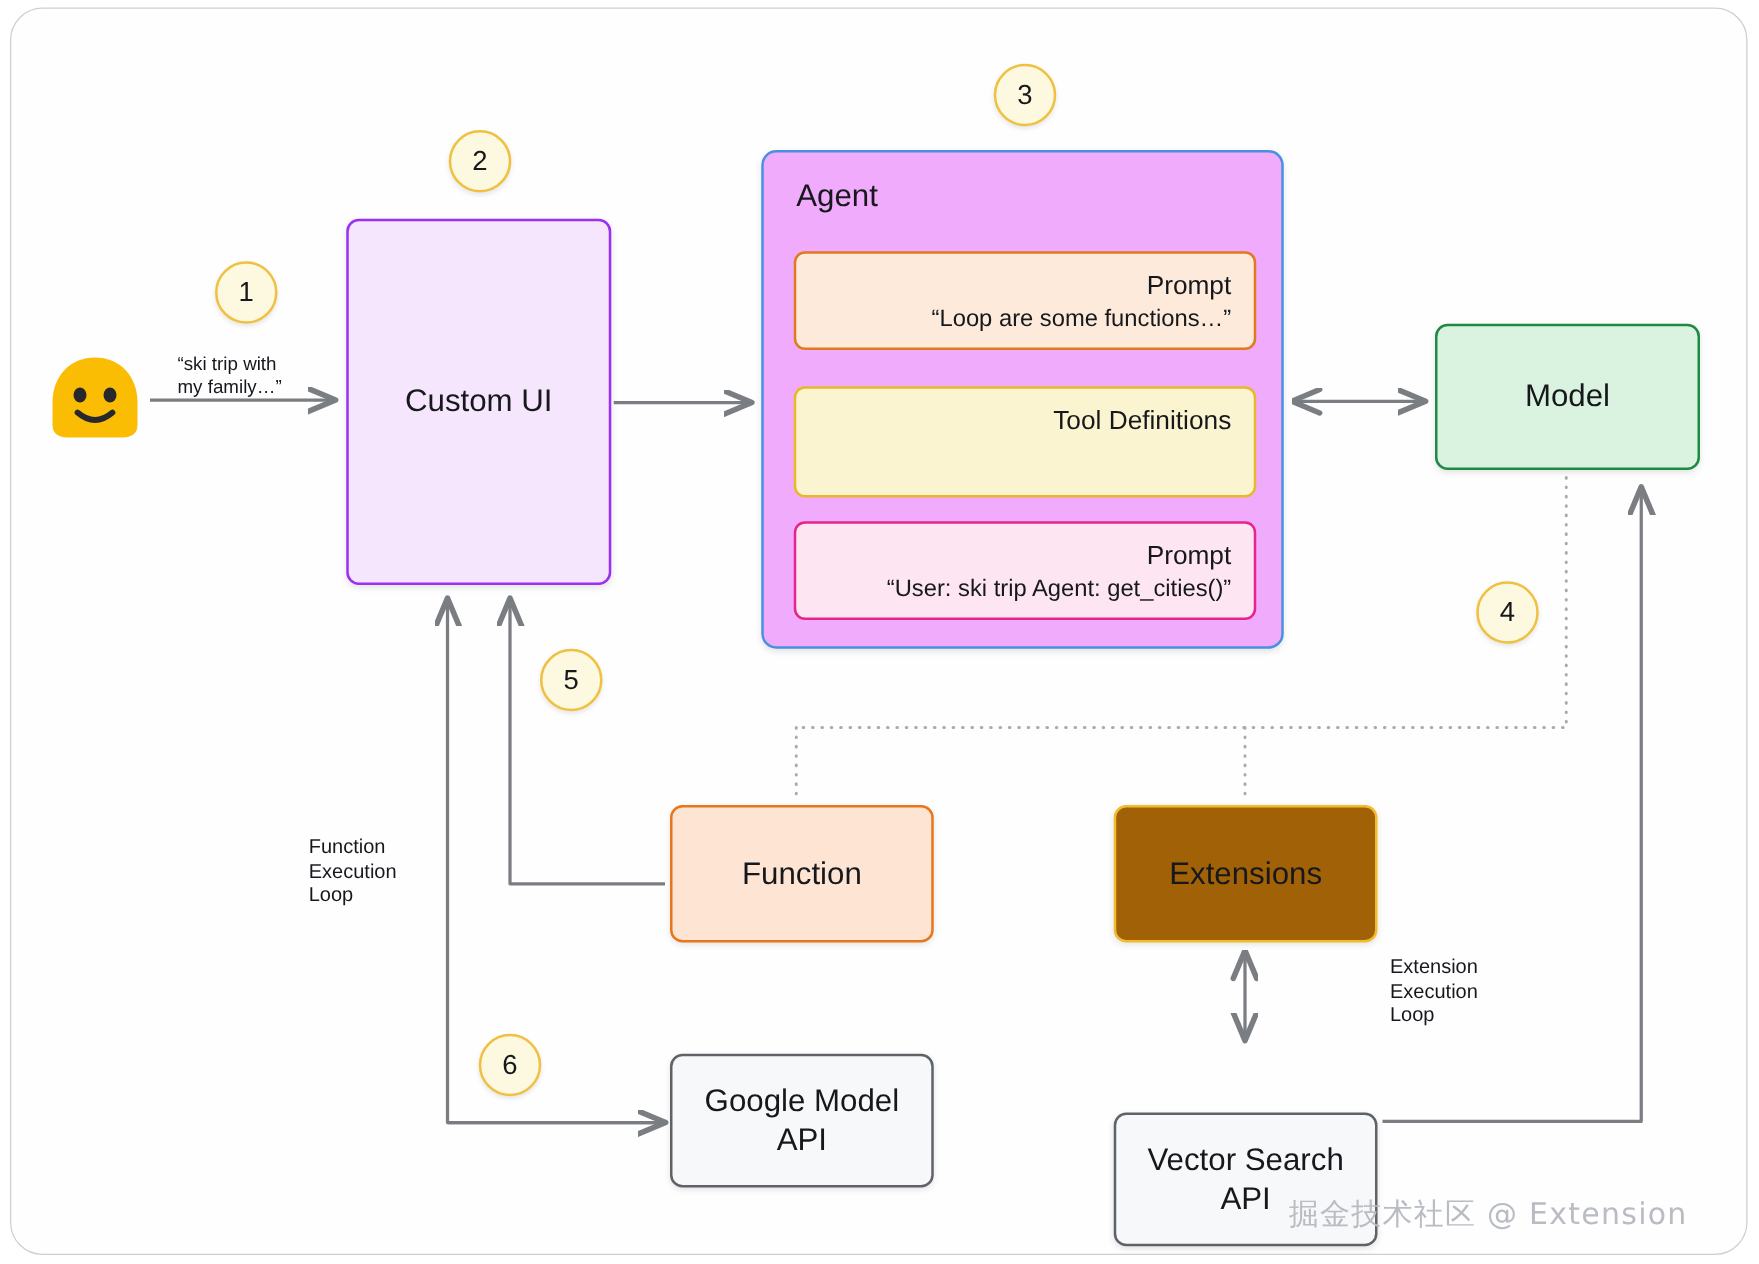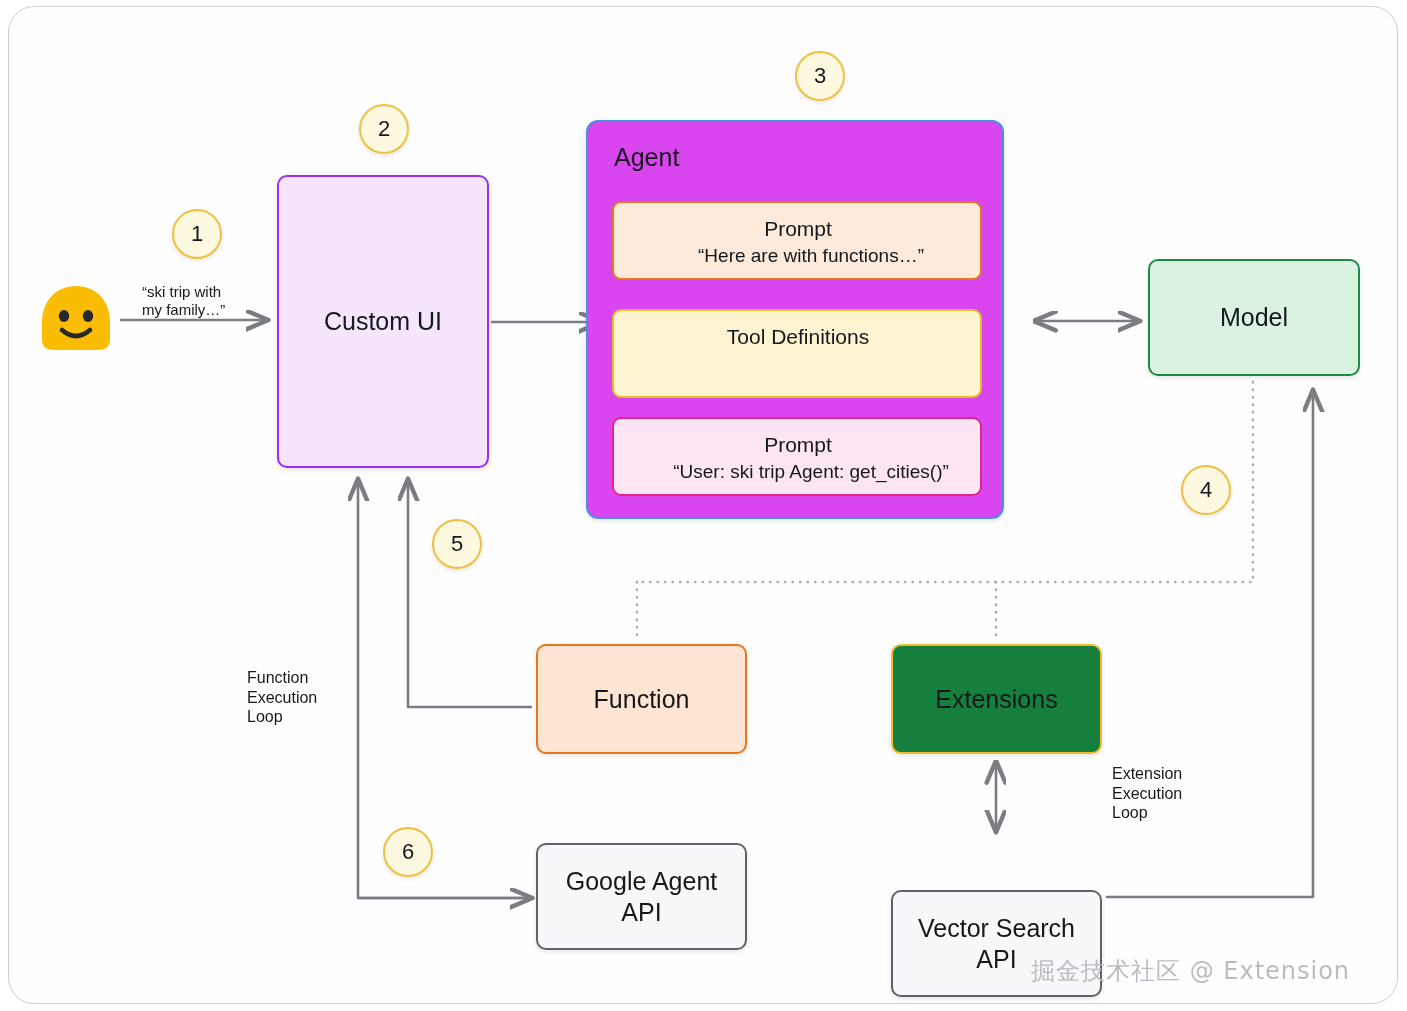--- a/index.html
+++ b/index.html
@@ -48,42 +48,42 @@
 
   
   #custom-ui {
     left: 277px; top: 175px; width: 212px; height: 293px;
     background: #f6e6fd;
     border: 2.2px solid #9b2ff5;
     font-size: 25px;
   }
   
   #agent {
-    left: 586px; top: 120px; width: 418px; height: 399px;
-    background: #d946ef;
+    left: 609px; top: 120px; width: 418px; height: 399px;
+    background: #f0abfc;
     border: 2.2px solid #4a90e2;
     border-radius: 12px;
     display: block;
     padding: 18px;
   }
   #agent-title {
     position: absolute;
     left: 26px; top: 20px;
     font-size: 25px;
     color: #16181c;
     text-align: left;
   }
   .agent-card {
     position: absolute;
     left: 24px;
     width: 370px;
     box-sizing: border-box;
     border-radius: 9px;
     padding: 14px 18px 14px 20px;
-    text-align: center;
+    text-align: right;
   }
   .agent-card .card-title {
     font-size: 21px;
     color: #16181c;
     line-height: 1.18;
   }
   .agent-card .card-sub {
     font-size: 19px;
     color: #16181c;
     margin-top: 3px;
@@ -115,21 +115,21 @@
   
   #function {
     left: 536px; top: 644px; width: 211px; height: 110px;
     background: #fde4d3;
     border: 2.2px solid #e8761b;
     font-size: 25px;
   }
   
   #extensions {
     left: 891px; top: 644px; width: 211px; height: 110px;
-    background: #15803d;
+    background: #a16207;
     border: 2.2px solid #f2bb2a;
     font-size: 25px;
   }
   
   #google-places {
     left: 536px; top: 843px; width: 211px; height: 107px;
     background: #f6f8fa;
     border: 2px solid #5f6368;
     font-size: 25px;
   }
@@ -245,40 +245,40 @@
 Execution
 Loop</div>
 
   <div class="node shadow" id="custom-ui">Custom UI</div>
 
   <div class="node shadow" id="agent">
     <div id="agent-title">Agent</div>
 
     <div class="agent-card" id="card-prompt-1">
       <div class="card-title">Prompt</div>
-      <div class="card-sub">“Here are with functions…”</div>
+      <div class="card-sub">“Loop are some functions…”</div>
     </div>
 
     <div class="agent-card" id="card-tools">
       <div class="card-title">Tool Definitions</div>
     </div>
 
     <div class="agent-card" id="card-prompt-2">
       <div class="card-title">Prompt</div>
       <div class="card-sub">“User: ski trip Agent: get_cities()”</div>
     </div>
   </div>
 
   <div class="node shadow" id="model">Model</div>
 
   <div class="node shadow" id="function">Function</div>
 
   <div class="node shadow" id="extensions">Extensions</div>
 
-  <div class="node shadow" id="google-places" style="white-space:pre-line;">Google Agent
+  <div class="node shadow" id="google-places" style="white-space:pre-line;">Google Model
 API</div>
 
   <div class="node shadow" id="vector-search" style="white-space:pre-line;margin-top:47px;">Vector Search
 API</div>
 
   <div class="badge" id="badge-1">1</div>
   <div class="badge" id="badge-2">2</div>
   <div class="badge" id="badge-3">3</div>
   <div class="badge" id="badge-4">4</div>
   <div class="badge" id="badge-5">5</div>

